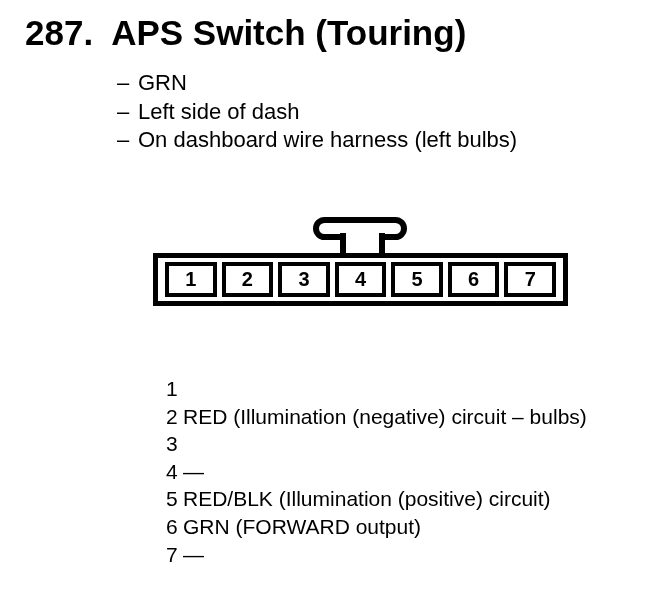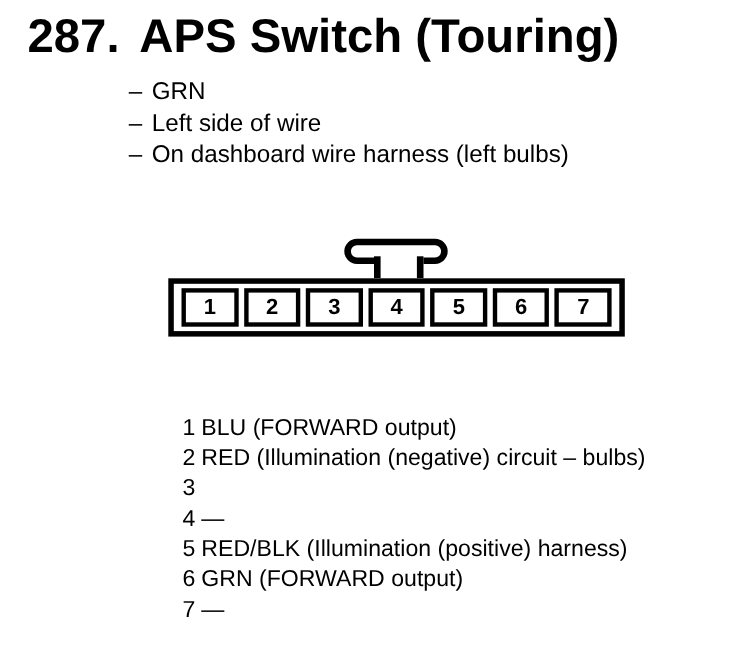--- a/index.html
+++ b/index.html
@@ -13,21 +13,21 @@
     overflow: hidden;
   }
 
   
   .title {
     position: absolute;
     left: 25px;
     top: 14px;
     display: flex;
     gap: 18px;
-    font-size: 43px;
+    font-size: 35px;
     font-weight: bold;
     line-height: 38px;
     letter-spacing: 0px;
     white-space: nowrap;
   }
 
   
   .notes {
     position: absolute;
     left: 117px;
@@ -113,21 +113,21 @@
     <span>APS Switch (Touring)</span>
   </div>
 
   <div class="notes">
     <div class="note-row">
       <span class="dash">–</span>
       <span>GRN</span>
     </div>
     <div class="note-row">
       <span class="dash">–</span>
-      <span>Left side of wire</span>
+      <span>Left side of dash</span>
     </div>
     <div class="note-row">
       <span class="dash">–</span>
       <span>On dashboard wire harness (left bulbs)</span>
     </div>
   </div>
 
   <div class="latch-pill"></div>
   <div class="latch-stem"></div>
 
@@ -137,36 +137,35 @@
     <div class="pin-cell">3</div>
     <div class="pin-cell">4</div>
     <div class="pin-cell">5</div>
     <div class="pin-cell">6</div>
     <div class="pin-cell">7</div>
   </div>
 
   <div class="pinlist">
     <div class="pin-row">
       <span class="pn">1</span>
-      <span class="pd">BLU (FORWARD output)</span>
     </div>
     <div class="pin-row">
       <span class="pn">2</span>
       <span class="pd">RED (Illumination (negative) circuit – bulbs)</span>
     </div>
     <div class="pin-row">
       <span class="pn">3</span>
     </div>
     <div class="pin-row">
       <span class="pn">4</span>
       <span class="pd">—</span>
     </div>
     <div class="pin-row">
       <span class="pn">5</span>
-      <span class="pd">RED/BLK (Illumination (positive) harness)</span>
+      <span class="pd">RED/BLK (Illumination (positive) circuit)</span>
     </div>
     <div class="pin-row">
       <span class="pn">6</span>
       <span class="pd">GRN (FORWARD output)</span>
     </div>
     <div class="pin-row">
       <span class="pn">7</span>
       <span class="pd">—</span>
     </div>
   </div>

